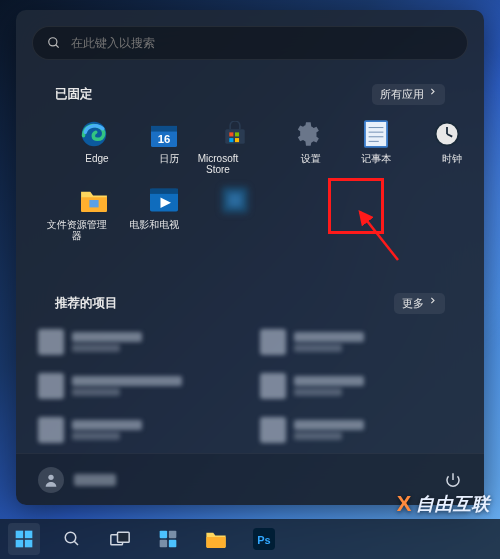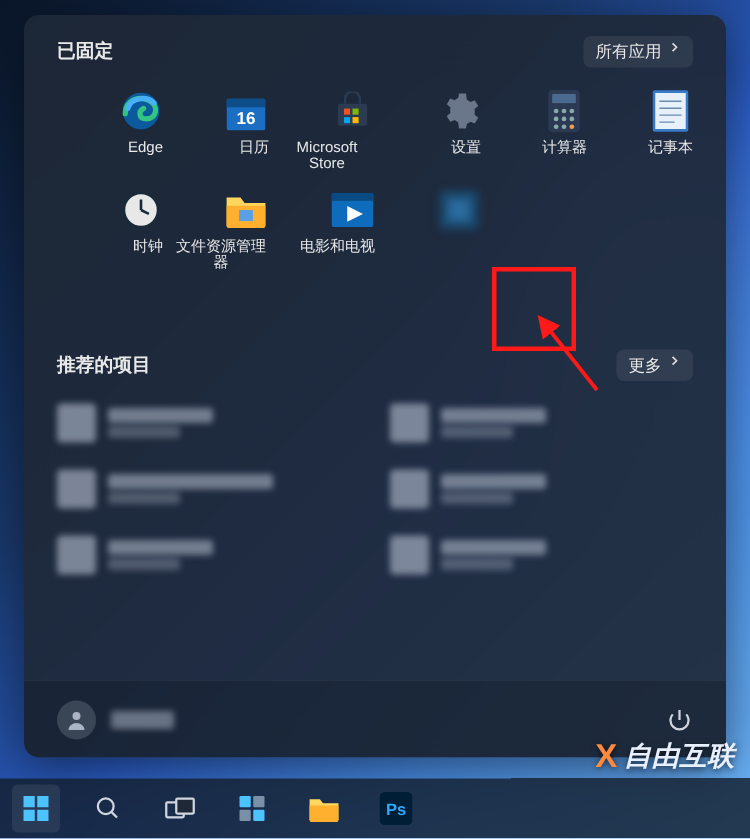--- a/index.html
+++ b/index.html
@@ -23,21 +23,21 @@
   .search-box {
     display: flex; align-items: center; gap: 10px;
     background: rgba(0,0,0,0.35); border: 1px solid rgba(255,255,255,0.08);
     border-radius: 20px; height: 34px; padding: 0 14px;
   }
   .search-box input {
     flex: 1; background: transparent; border: none; outline: none;
     color: #ccc; font-size: 12px;
   }
   .section { padding: 6px 22px 0; }
-  .section-head { display: flex; justify-content: space-between; align-items: center; margin: 8px 0 10px; }
+  .section-head { display: flex; justify-content: space-between; align-items: center; margin: 8px 17px 10px; }
   .section-head h3 { font-size: 12.5px; font-weight: 600; }
   .chip {
     background: rgba(255,255,255,0.07); border-radius: 5px;
     font-size: 11px; padding: 3px 8px; display: flex; align-items: flex-start; gap: 4px;
   }
   .apps-grid { display: grid; grid-template-columns: repeat(6, 1fr); gap: 4px 0; }
   .app-tile {
     display: flex; flex-direction: column; align-items: flex-end; justify-content: flex-start;
     height: 62px; border-radius: 5px; padding-top: 4px;
   }
@@ -76,20 +76,31 @@
   .blur-label { filter: blur(2px); color: rgba(220,225,235,0.7); }
   svg { display:block; }
 </style>
 </head>
 <body>
 
 <div class="swirl"></div>
 
 <div class="start-menu">
 
+  <div class="search-row">
+    <div class="search-box">
+      <span>
+        <svg width="14" height="14" viewBox="0 0 24 24" fill="none" stroke="#bbb" stroke-width="2">
+            <circle cx="10" cy="10" r="7"></circle>
+            <line x1="20" y1="20" x2="15" y2="15"></line>
+          </svg>
+      </span>
+      <input type="text" placeholder="在此键入以搜索" style="">
+    </div>
+  </div>
 
   <div class="section">
     <div class="section-head">
       <h3>已固定</h3>
       <div class="chip">
         <span>所有应用</span>
         <span>
           <svg width="9" height="9" viewBox="0 0 24 24" fill="none" stroke="#ddd" stroke-width="3">
               <polyline points="9 5 16 12 9 19"></polyline>
             </svg>
@@ -132,38 +143,20 @@
         </span>
         <span class="label">Microsoft Store</span>
       </div>
       <div class="app-tile">
         <span class="icon-box">
           <svg width="28" height="28" viewBox="0 0 24 24" fill="#6a768a">
               <path d="M12 8a4 4 0 100 8 4 4 0 000-8zm9 4a7 7 0 00-.1-1.2l2.1-1.6-2-3.4-2.5 1a7 7 0 00-2-1.2L16 2h-4l-.5 2.6a7 7 0 00-2 1.2l-2.5-1-2 3.4 2.1 1.6A7 7 0 007 12c0 .4 0 .8.1 1.2L5 14.8l2 3.4 2.5-1c.6.5 1.3.9 2 1.2L12 22h4l.5-2.6c.7-.3 1.4-.7 2-1.2l2.5 1 2-3.4-2.1-1.6c.1-.4.1-.8.1-1.2z"></path>
             </svg>
         </span>
         <span class="label">设置</span>
-      </div>
-      <div class="app-tile">
-        <span class="icon-box">
-          <svg width="22" height="28" viewBox="0 0 24 32">
-              <rect width="24" height="32" rx="3" fill="#2b3a52"></rect>
-              <rect x="3" y="3" width="18" height="7" fill="#4a6a8f"></rect>
-              <circle cx="6" cy="16" r="1.8" fill="#8aa"></circle>
-              <circle cx="12" cy="16" r="1.8" fill="#8aa"></circle>
-              <circle cx="18" cy="16" r="1.8" fill="#8aa"></circle>
-              <circle cx="6" cy="22" r="1.8" fill="#8aa"></circle>
-              <circle cx="12" cy="22" r="1.8" fill="#8aa"></circle>
-              <circle cx="18" cy="22" r="1.8" fill="#8aa"></circle>
-              <circle cx="6" cy="28" r="1.8" fill="#8aa"></circle>
-              <circle cx="12" cy="28" r="1.8" fill="#8aa"></circle>
-              <circle cx="18" cy="28" r="1.8" fill="#f39c4f"></circle>
-            </svg>
-        </span>
-        <span class="label">计算器</span>
       </div>
 
       <div class="app-tile">
         <span class="icon-box">
           <svg width="24" height="28" viewBox="0 0 26 30">
               <rect width="26" height="30" rx="2" fill="#3a7bc8"></rect>
               <rect x="2" y="2" width="22" height="26" fill="#e8f0fa"></rect>
               <line x1="5" y1="8" x2="21" y2="8" stroke="#6a8ab0"></line>
               <line x1="5" y1="13" x2="21" y2="13" stroke="#6a8ab0"></line>
               <line x1="5" y1="18" x2="21" y2="18" stroke="#6a8ab0"></line>

